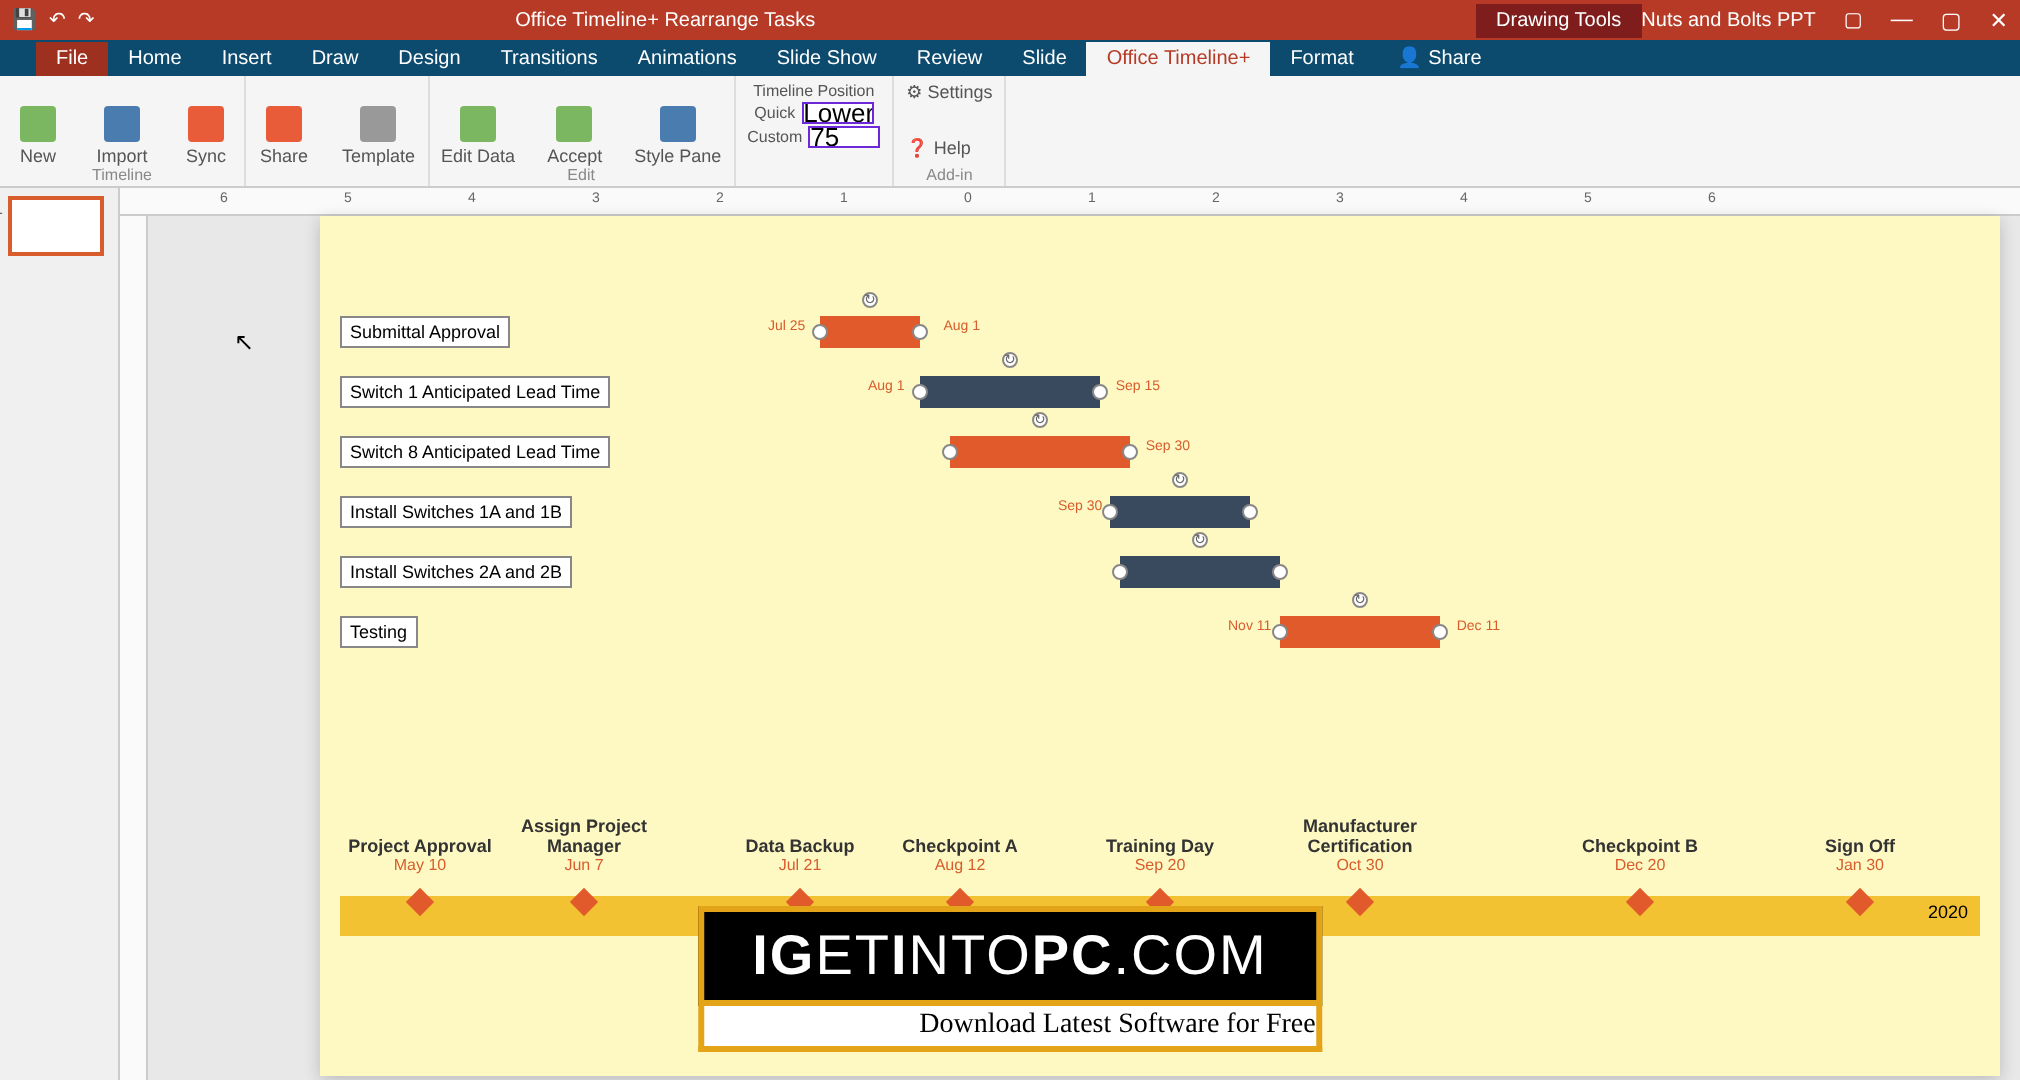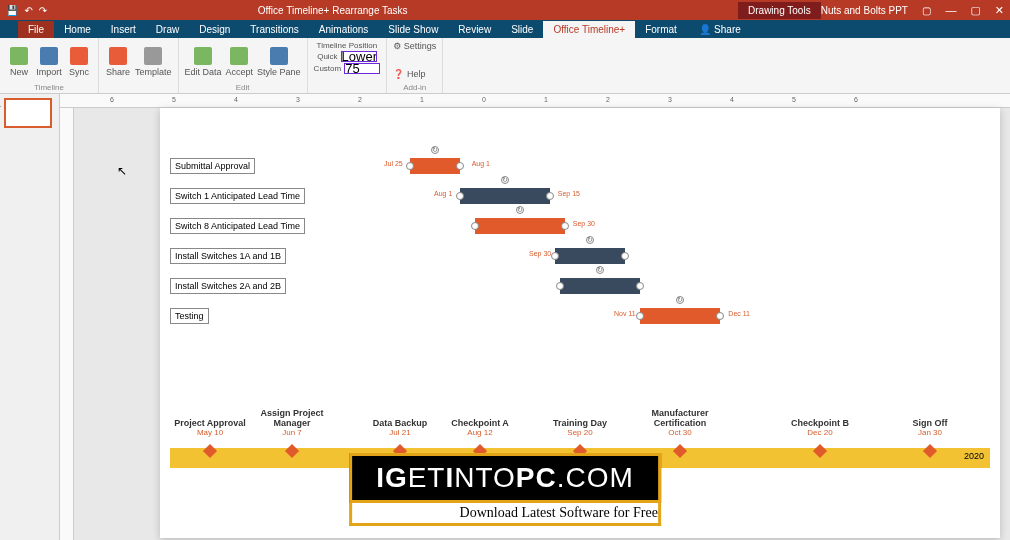--- a/index.html
+++ b/index.html
@@ -18,42 +18,42 @@
 .tabs { height: 18px; background: #0c4a6e; display: flex; align-items: center; color: #fff; font-size: 10px; padding-left: 18px; }
 .tab { padding: 3px 10px; cursor: pointer; }
 .tab.file { background: #9e301f; }
 .tab.active { background: #f5f5f5; color: #b63a26; }
 .tell { flex: 1; padding-left: 20px; opacity: 0.85; font-style: italic; }
 .share-tab { padding: 3px 12px; color: #fff; }
 
 
 .ribbon { height: 56px; background: #f5f5f5; border-bottom: 1px solid #ccc; display: flex; font-size: 9px; color: #555; }
 .rgroup { border-right: 1px solid #ddd; padding: 3px 6px 1px; display: flex; flex-direction: column; }
-.rgroup .items { flex: 1; display: flex; align-items: center; gap: 4px; }
+.rgroup .items { flex: 1; display: flex; align-items: flex-end; gap: 16px; }
 .rgroup .label { text-align: center; font-size: 8px; color: #888; }
 .rbtn { display: flex; flex-direction: column; align-items: center; gap: 2px; cursor: pointer; min-width: 26px; }
 .ricon { width: 18px; height: 18px; background: #e85c3a; border-radius: 2px; }
 .ricon.blue { background: #4a7cb0; }
 .ricon.green { background: #7bb661; }
 .ricon.gray { background: #999; }
 .posgroup .items { flex-direction: column; gap: 1px; align-items: center; font-size: 8px; }
 .posrow { display: flex; gap: 3px; align-items: center; }
 .posrow input { width: 36px; height: 11px; font-size: 13px; border: 1px solid #6d28d9; }
 
 
 .work { display: flex; height: calc(540px - 20px - 18px - 56px); background: #e8e8e8; position: relative; }
 .thumbs { width: 60px; background: #f0f0f0; border-right: 1px solid #ccc; padding: 4px; }
 .thumb { width: 48px; height: 30px; background: #fff; border: 2px solid #d85c2c; margin-bottom: 4px; position: relative; font-size: 6px; }
 .thumb-num { position: absolute; left: -9px; top: 0; font-size: 8px; color: #666; }
 .canvas-wrap { flex: 1; position: relative; overflow: hidden; }
 .hruler { height: 14px; background: #fafafa; border-bottom: 1px solid #ccc; font-size: 7px; color: #666; padding-left: 14px; position: relative; }
 .hruler span { position: absolute; top: 2px; }
 .vruler { position: absolute; left: 0; top: 14px; width: 14px; bottom: 0; background: #fafafa; border-right: 1px solid #ccc; }
 
-.slide { position: absolute; left: 100px; top: 14px; width: 840px; height: 430px; background: #ffffff; box-shadow: 0 2px 8px rgba(0,0,0,.2); }
+.slide { position: absolute; left: 100px; top: 14px; width: 840px; height: 430px; background: #fef9c3; box-shadow: 0 2px 8px rgba(0,0,0,.2); }
 
 
 .task-label { position: absolute; left: 10px; font-size: 9px; border: 1px solid #888; padding: 2px 4px; background: #fff; }
 
 .bar { position: absolute; height: 16px; }
 .bar.orange { background: #e05a2b; }
 .bar.navy { background: #3a4a5e; }
 .bar .rot { position: absolute; top: -12px; left: 50%; width: 8px; height: 8px; background: #fff; border: 1px solid #888; border-radius: 50%; transform: translateX(-50%); }
 .bar .rot::before { content: "↻"; font-size: 7px; position: absolute; top: -1px; left: 0; color: #666; }
 .bar::before, .bar::after { content: ""; position: absolute; width: 6px; height: 6px; background: #fff; border: 1px solid #888; border-radius: 50%; top: 50%; transform: translateY(-50%); }

